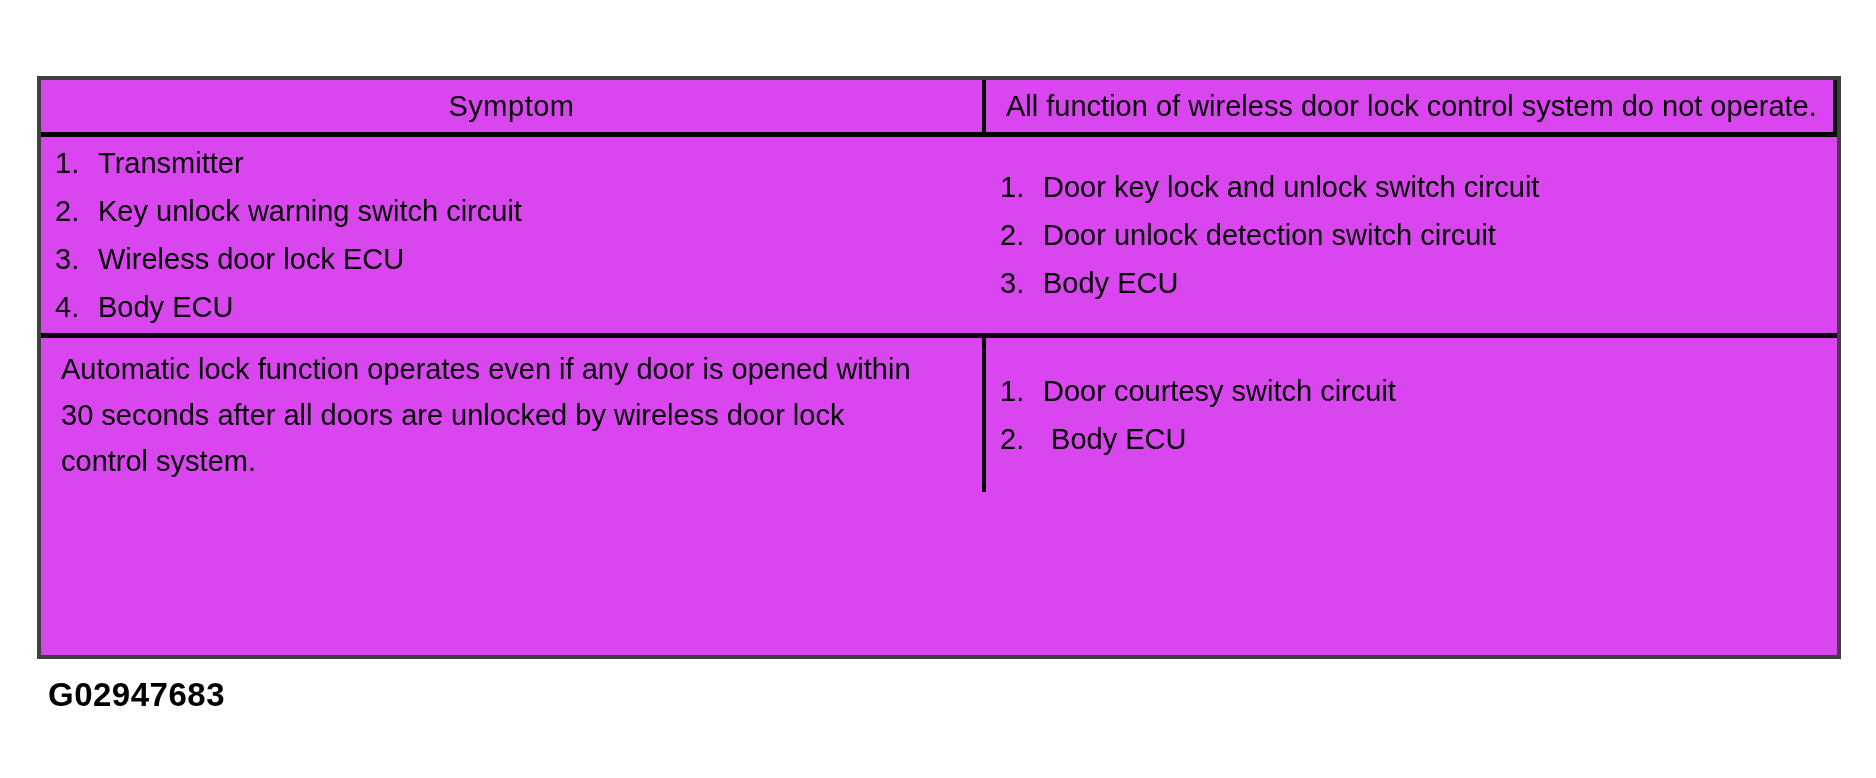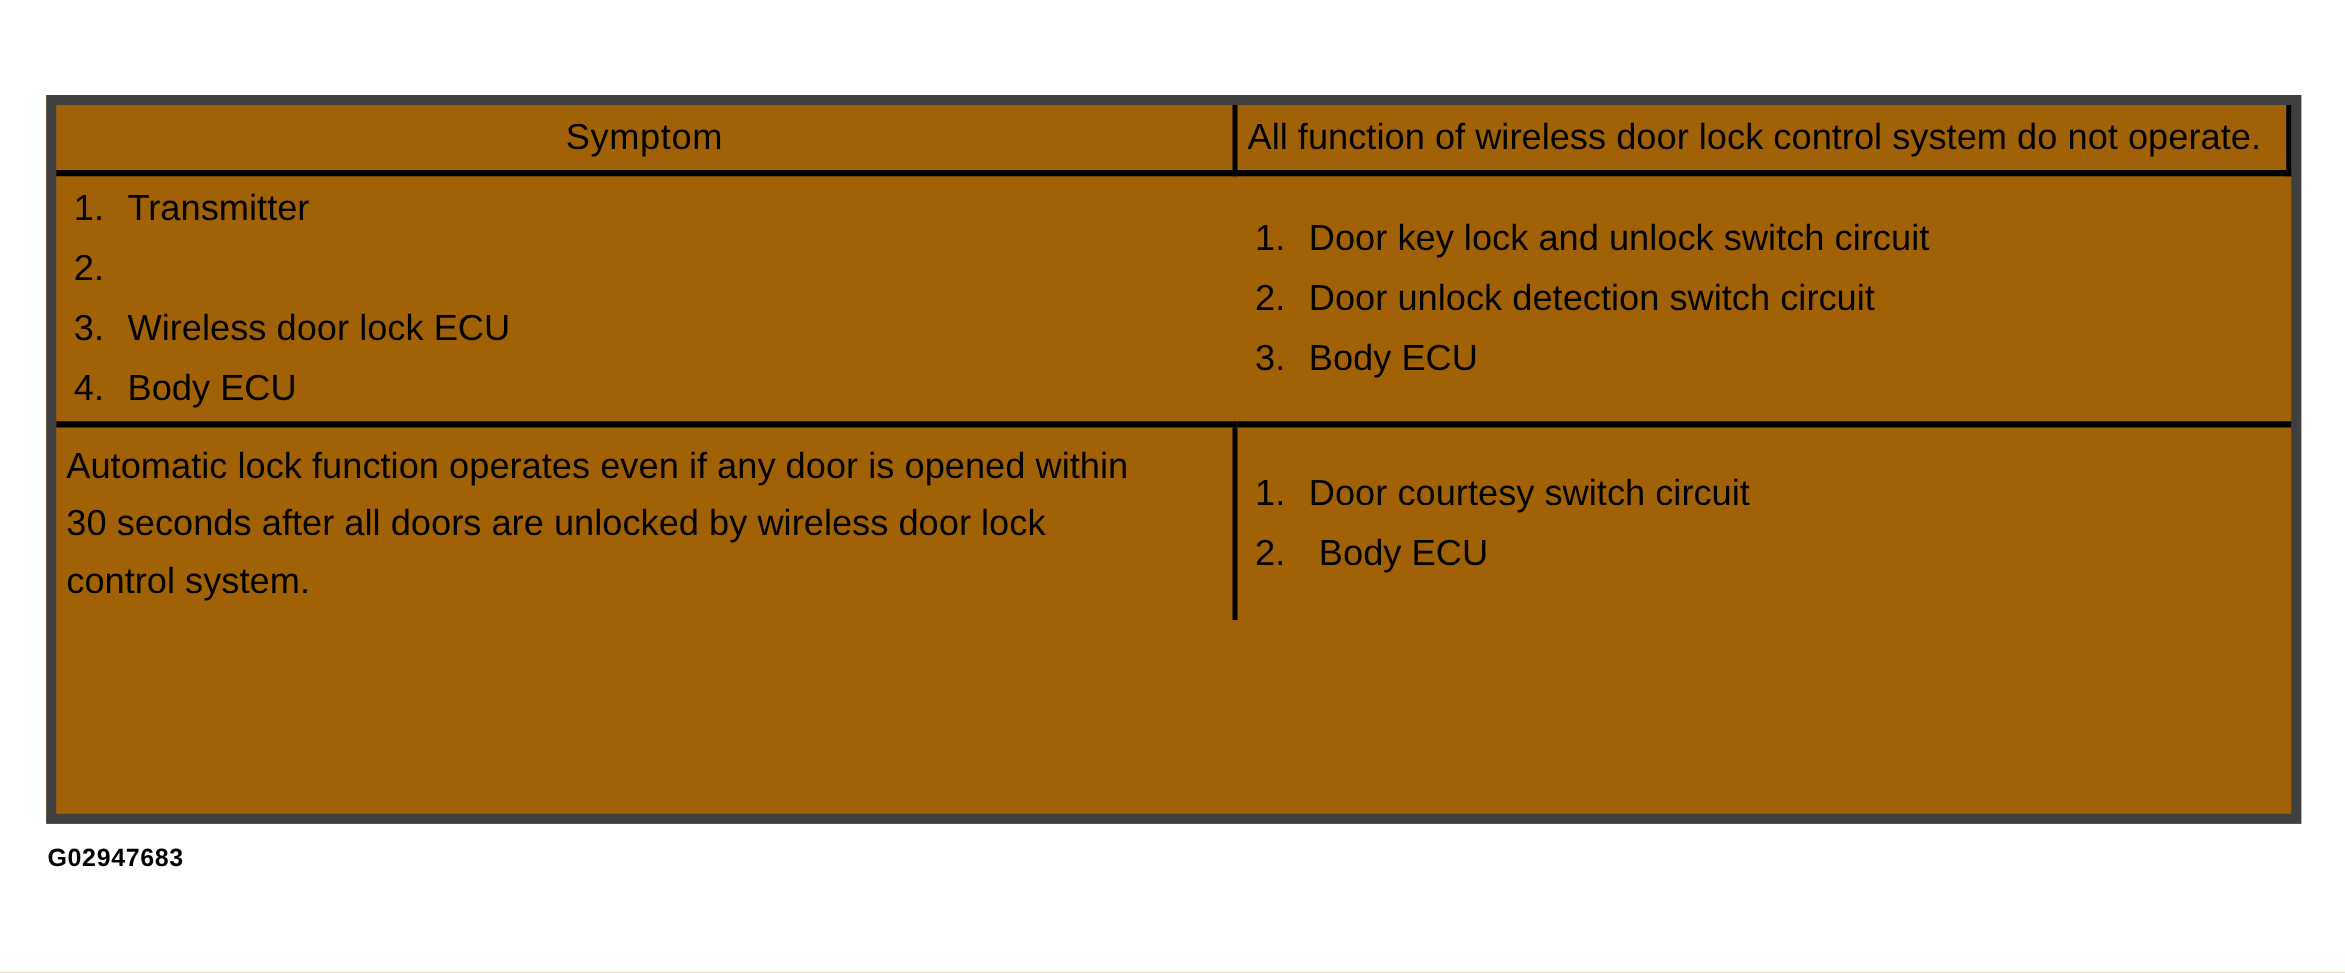--- a/index.html
+++ b/index.html
@@ -14,43 +14,43 @@
     font-family: "Liberation Sans", sans-serif;
     color: #000000;
     overflow: hidden;
   }
   .diag-table {
     position: absolute;
     left: 37px;
     top: 76px;
     width: 1804px;
     height: 583px;
-    border: 8px solid #404040;
+    border: 4px solid #404040;
     box-sizing: border-box;
     display: grid;
     grid-template-columns: 945px 1fr;
     grid-template-rows: 57px 201px 154px 1fr;
-    background: #a16207;
+    background: #d946ef;
   }
   .cell {
     box-sizing: border-box;
     display: flex;
     overflow: hidden;
   }
   .col-sym { border-right: 4px solid #000000; }
   .row-sep { border-bottom: 5px solid #000000; }
   .header-cell {
     align-items: center;
     justify-content: center;
     font-size: 29px;
     letter-spacing: 0.5px;
   }
   .symptom-cell {
     align-items: center;
-    padding: 6px 8px 6px 8px;
+    padding: 6px 8px 6px 20px;
     font-size: 29px;
     line-height: 46px;
     white-space: pre-wrap;
   }
   .suspect-cell {
     flex-direction: column;
     justify-content: center;
     padding: 6px 8px 6px 14px;
     font-size: 29px;
   }
@@ -64,43 +64,44 @@
     line-height: 48px;
   }
   .suspect-num {
     flex: 0 0 43px;
   }
   .suspect-label {
     white-space: pre-wrap;
   }
   .figure-caption {
     position: absolute;
-    left: 38px;
+    left: 48px;
     top: 676px;
-    font-size: 20px;
+    font-size: 33px;
     font-weight: bold;
     letter-spacing: 0.5px;
   }
 </style>
 </head>
 <body>
 
 <div class="diag-table">
 
   <div class="cell col-sym row-sep header-cell">Symptom</div>
 
   <div class="cell col-sym row-sep symptom-cell">All function of wireless door lock control system do not operate.</div>
   <div class="cell row-sep suspect-cell">
     <ul class="suspect-list">
       <li class="suspect-item">
         <span class="suspect-num">1.</span>
         <span class="suspect-label">Transmitter</span>
       </li>
       <li class="suspect-item">
         <span class="suspect-num">2.</span>
+        <span class="suspect-label">Key unlock warning switch circuit</span>
       </li>
       <li class="suspect-item">
         <span class="suspect-num">3.</span>
         <span class="suspect-label">Wireless door lock ECU</span>
       </li>
       <li class="suspect-item">
         <span class="suspect-num">4.</span>
         <span class="suspect-label">Body ECU</span>
       </li>
     </ul>

